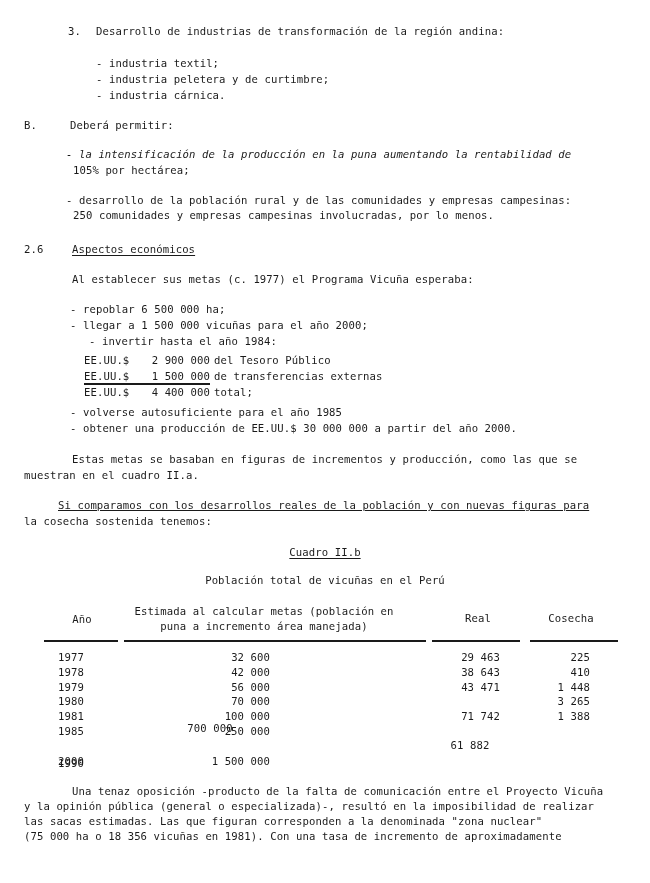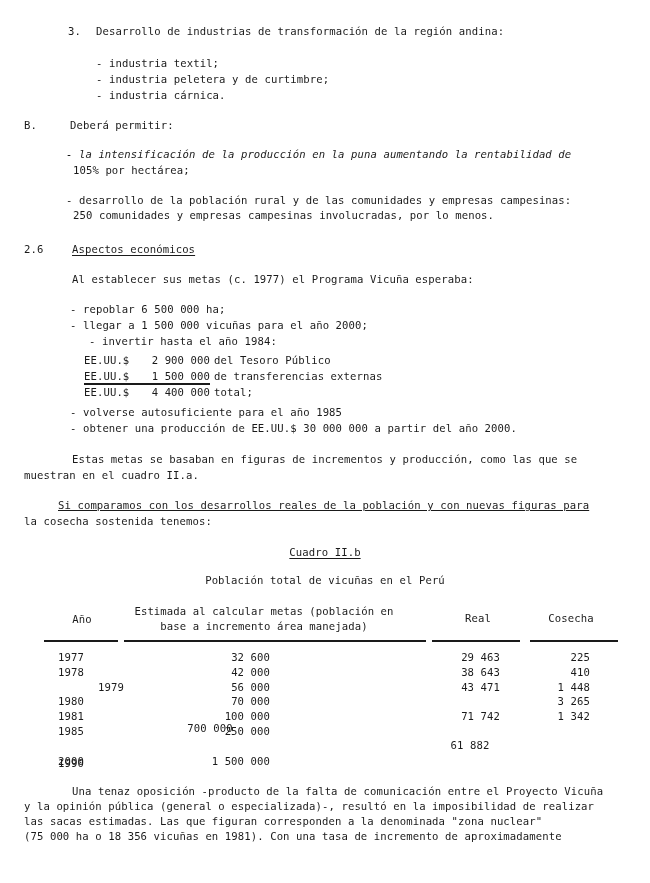--- a/index.html
+++ b/index.html
@@ -58,21 +58,21 @@
 <div class="abs" style="left:72px; top:452px;">Estas metas se basaban en figuras de incrementos y producción, como las que se</div>
 <div class="abs" style="left:24px; top:468px;">muestran en el cuadro II.a.</div>
 <div class="abs" style="left:58px; top:498px;text-decoration:underline;">Si comparamos con los desarrollos reales de la población y con nuevas figuras para</div>
 <div class="abs" style="left:24px; top:514px;">la cosecha sostenida tenemos:</div>
 
 <div class="abs u" style="left:0; width:650px; text-align:center; top:545px;">Cuadro II.b</div>
 <div class="abs" style="left:0; width:650px; text-align:center; top:573px;">Población total de vicuñas en el Perú</div>
 
 <div class="abs hdr" style="left:52px; width:60px; top:612px;">Año</div>
 <div class="abs hdr" style="left:128px; width:272px; top:604px;">Estimada al calcular metas (población en</div>
-<div class="abs hdr" style="left:128px; width:272px; top:619px;">base a incremento área manejada)</div>
+<div class="abs hdr" style="left:128px; width:272px; top:619px;">puna a incremento área manejada)</div>
 <div class="abs hdr" style="left:440px; width:76px; top:611px;">Real</div>
 <div class="abs hdr" style="left:526px; width:90px; top:611px;">Cosecha</div>
 
 <div class="rule" style="left:44px; width:74px; top:640px;"></div>
 <div class="rule" style="left:124px; width:302px; top:640px;"></div>
 <div class="rule" style="left:432px; width:88px; top:640px;"></div>
 <div class="rule" style="left:530px; width:88px; top:640px;"></div>
 
 <div id="table-body">
     <div>
@@ -81,36 +81,36 @@
       <div class="abs" style="left: 440px; width: 60px; top: 650px; text-align: right;">29 463</div>
       <div class="abs" style="left: 530px; width: 60px; top: 650px; text-align: right;">225</div>
     </div>
     <div>
       <div class="abs" style="left: 58px; width: 50px; top: 664.8px; text-align: left;">1978</div>
       <div class="abs" style="left: 150px; width: 120px; top: 664.8px; text-align: right;">42 000</div>
       <div class="abs" style="left: 440px; width: 60px; top: 664.8px; text-align: right;">38 643</div>
       <div class="abs" style="left: 530px; width: 60px; top: 664.8px; text-align: right;">410</div>
     </div>
     <div>
-      <div class="abs" style="left: 58px; width: 50px; top: 679.6px; text-align: left; margin-left: 40px;">1979</div>
+      <div class="abs" style="left: 58px; width: 50px; top: 679.6px; text-align: left;">1979</div>
       <div class="abs" style="left: 150px; width: 120px; top: 679.6px; text-align: right;">56 000</div>
       <div class="abs" style="left: 440px; width: 60px; top: 679.6px; text-align: right;">43 471</div>
       <div class="abs" style="left: 530px; width: 60px; top: 679.6px; text-align: right;">1 448</div>
     </div>
     <div>
       <div class="abs" style="left: 58px; width: 50px; top: 694.4px; text-align: left;">1980</div>
       <div class="abs" style="left: 150px; width: 120px; top: 694.4px; text-align: right;">70 000</div>
       <div class="abs" style="left: 440px; width: 60px; top: 694.4px; text-align: center; margin-top: 44px;">61 882</div>
       <div class="abs" style="left: 530px; width: 60px; top: 694.4px; text-align: right;">3 265</div>
     </div>
     <div>
       <div class="abs" style="left: 58px; width: 50px; top: 709.2px; text-align: left;">1981</div>
       <div class="abs" style="left: 150px; width: 120px; top: 709.2px; text-align: right;">100 000</div>
       <div class="abs" style="left: 440px; width: 60px; top: 709.2px; text-align: right;">71 742</div>
-      <div class="abs" style="left: 530px; width: 60px; top: 709.2px; text-align: right;">1 342</div>
+      <div class="abs" style="left: 530px; width: 60px; top: 709.2px; text-align: right;">1 388</div>
     </div>
     <div>
       <div class="abs" style="left: 58px; width: 50px; top: 724px; text-align: left;">1985</div>
       <div class="abs" style="left: 150px; width: 120px; top: 724px; text-align: right;">250 000</div>
       <div class="abs" style="left: 440px; width: 60px; top: 724px; text-align: right;"></div>
       <div class="abs" style="left: 530px; width: 60px; top: 724px; text-align: right;"></div>
     </div>
     <div>
       <div class="abs" style="left: 58px; width: 50px; top: 756px; text-align: left;">1990</div>
       <div class="abs" style="left: 150px; width: 120px; top: 721px; text-align: center;">700 000</div>

